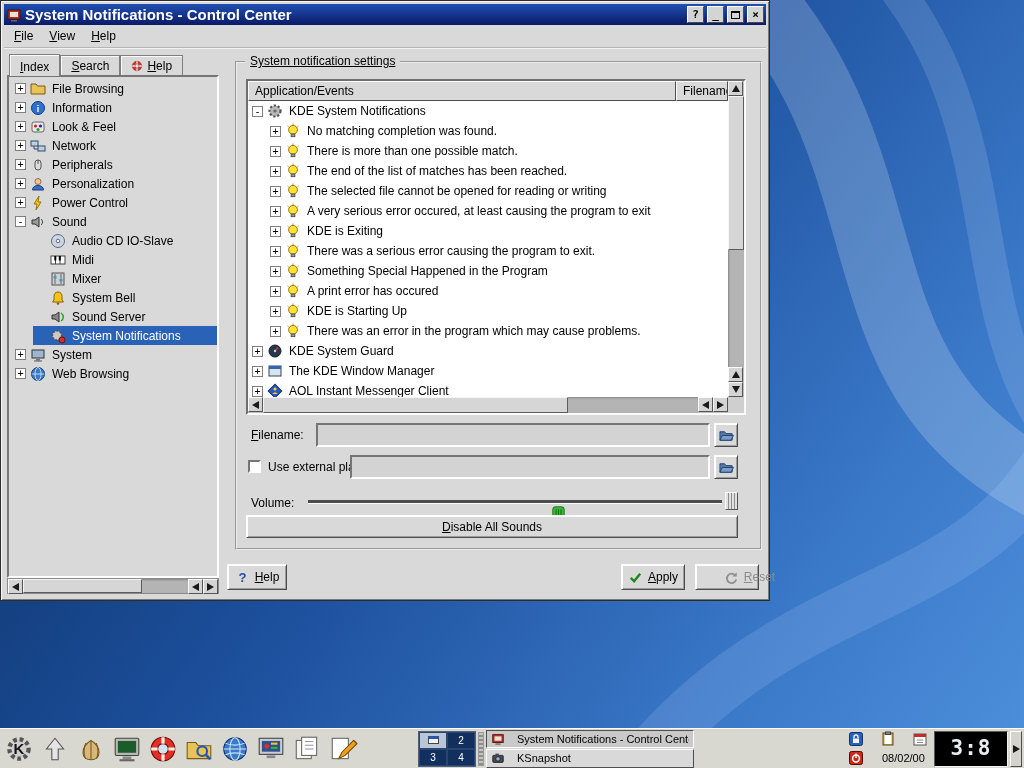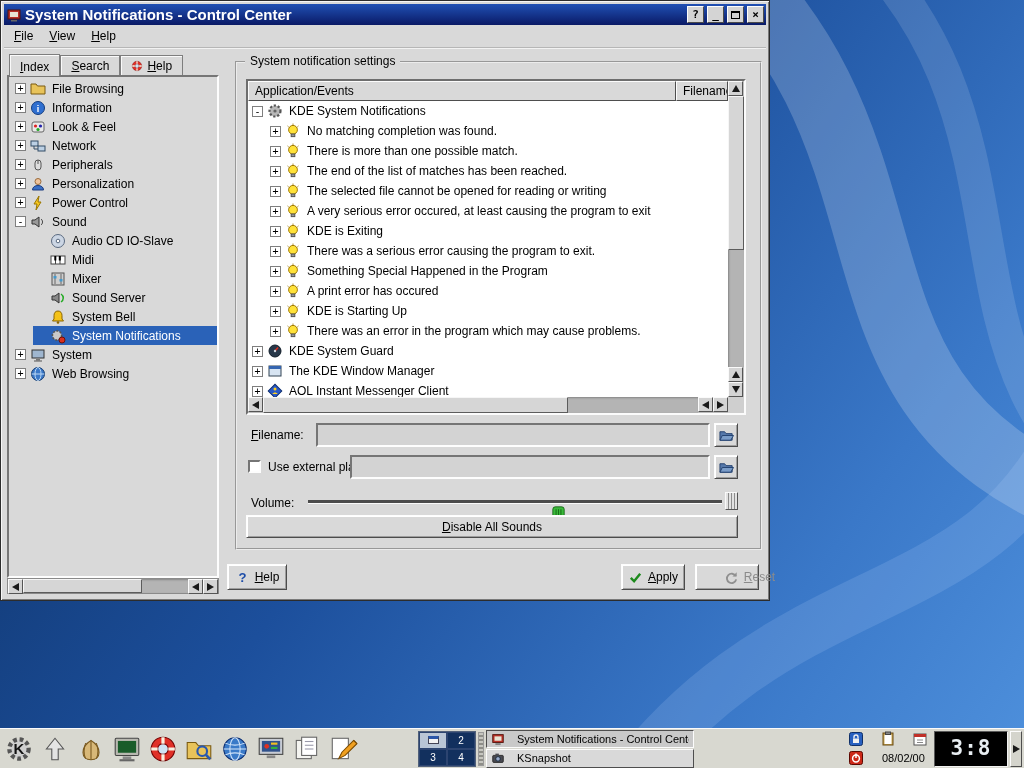--- a/index.html
+++ b/index.html
@@ -48,21 +48,21 @@
   .ar-l { width:0;height:0;border-top:4px solid transparent;border-bottom:4px solid transparent;border-right:7px solid #1a1a1a; }
   .ar-r { width:0;height:0;border-top:4px solid transparent;border-bottom:4px solid transparent;border-left:7px solid #1a1a1a; }
   .hscroll { display:flex; align-items:stretch; background:#bdbdbd; border:1px solid #8a8a8a; height:16px; }
   .hscroll .track { flex:1; position:relative; background:#b4b4b4; box-shadow:inset 1px 1px 2px #868686; }
   .hthumb { position:absolute; top:0; bottom:0; background:#d6d6d6; border:1px solid; border-color:#f6f6f6 #5c5c5c #5c5c5c #f6f6f6; }
   .side-hscroll { position:absolute; left:0; right:0; bottom:0; }
 
   
   .main { position:absolute; left:226px; top:50px; right:6px; bottom:6px; }
   .groupbox { position:absolute; left:8px; right:1px; top:10px; bottom:44px; border:2px groove #ececec; }
-  .group-label { position:absolute; top:-9px; left:8px; background:#d9d9d9; padding:0 5px; }
+  .group-label { position:absolute; top:-9px; left:8px; background:#d9d9d9; padding:0 5px;text-decoration:underline; }
   .listview { position:absolute; left:9px; top:16px; width:500px; height:336px; background:#fff;
     border:2px solid; border-color:#6e6e6e #fbfbfb #fbfbfb #6e6e6e; }
   .list-header { position:absolute; left:0; top:0; right:16px; height:20px; display:flex; overflow:hidden; }
   .hcell { background:#d9d9d9; border:1px solid; border-color:#fcfcfc #4e4e4e #4e4e4e #fcfcfc; padding:2px 6px; white-space:nowrap; overflow:hidden; }
   .hcell.c1 { width:428px; flex:none; }
   .hcell.c2 { flex:1; }
   .list-body { position:absolute; left:0; top:20px; right:16px; bottom:16px; overflow:hidden; background:#fff; }
   .event-row { display:flex; align-items:center; height:20px; gap:4px; padding-left:4px; white-space:nowrap; }
   .event-row.child { padding-left:22px; }
   .vscroll { position:absolute; right:0; top:0; bottom:16px; width:16px; display:flex; flex-direction:column; background:#bdbdbd; }
@@ -292,35 +292,35 @@
                 <rect x="3.5" y="5" width="3" height="2.5" fill="#4499cc"></rect>
                 <rect x="9.5" y="8" width="3" height="2.5" fill="#4499cc"></rect>
               </svg>
             </span>
             <span class="lbl">Mixer</span>
           </div>
           <div class="tree-row child">
             <span class="expander noexp"></span>
             <span class="icn">
               <svg viewBox="0 0 16 16">
+                <path d="M8 2c-2.6 0-4 2-4 4.5V10l-1.5 2h11L12 10V6.5C12 4 10.6 2 8 2z" fill="#f4c218" stroke="#8a6400"></path>
+                <circle cx="8" cy="13.5" r="1.3" fill="#8a6400"></circle>
+              </svg>
+            </span>
+            <span class="lbl">System Bell</span>
+          </div>
+          <div class="tree-row child">
+            <span class="expander noexp"></span>
+            <span class="icn">
+              <svg viewBox="0 0 16 16">
                 <path d="M2 6h3l4-3v10L5 10H2z" fill="#888" stroke="#333"></path>
                 <path d="M11 4c3 2 3 6 0 8" fill="none" stroke="#22aa22" stroke-width="1.5"></path>
               </svg>
             </span>
             <span class="lbl">Sound Server</span>
-          </div>
-          <div class="tree-row child">
-            <span class="expander noexp"></span>
-            <span class="icn">
-              <svg viewBox="0 0 16 16">
-                <path d="M8 2c-2.6 0-4 2-4 4.5V10l-1.5 2h11L12 10V6.5C12 4 10.6 2 8 2z" fill="#f4c218" stroke="#8a6400"></path>
-                <circle cx="8" cy="13.5" r="1.3" fill="#8a6400"></circle>
-              </svg>
-            </span>
-            <span class="lbl">System Bell</span>
           </div>
           <div class="tree-row child selected">
             <span class="expander noexp"></span>
             <span class="icn">
               <svg viewBox="0 0 16 16">
                 <circle cx="7" cy="7.5" r="4.6" fill="#c9c9c9" stroke="#555" stroke-width="1.6" stroke-dasharray="2 1.4"></circle>
                 <circle cx="12" cy="12" r="3" fill="#d83020" stroke="#701008"></circle>
               </svg>
             </span>
             <span class="lbl">System Notifications</span>

